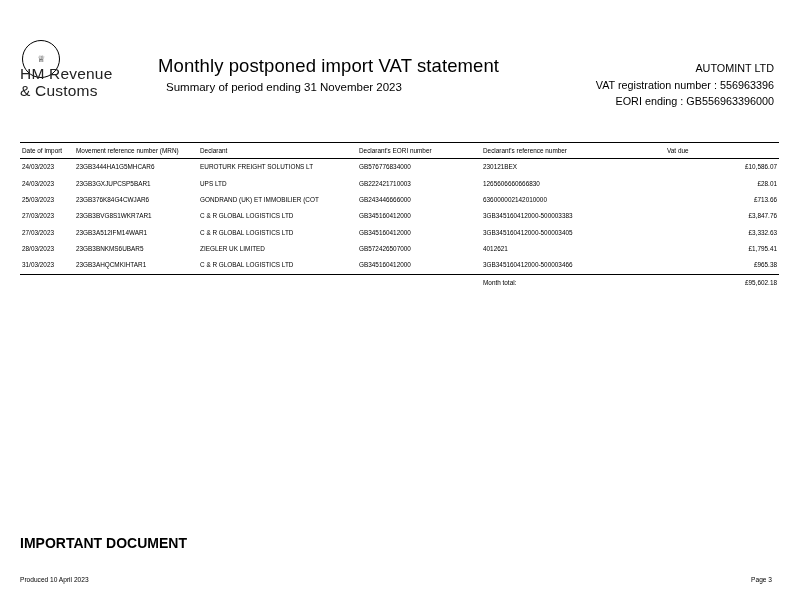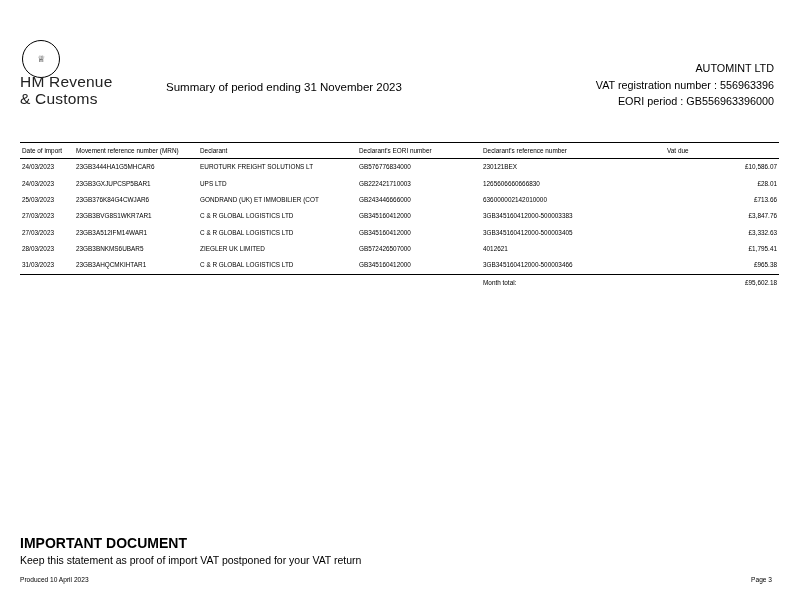--- a/index.html
+++ b/index.html
@@ -50,21 +50,20 @@
     font-family: "DejaVu Sans", sans-serif;
   }
   .hmrc-text {
     position: absolute;
     left: 20px;
     top: 65px;
     font-size: 15.5px;
     line-height: 17px;
     color: #222;
     letter-spacing: 0.2px;
-    margin-top: 8px;
   }
   .hmrc-text div { white-space: nowrap; }
 
   .doc-title {
     position: absolute;
     left: 158px;
     top: 55px;
     font-size: 18.5px;
     letter-spacing: 0.1px;
   }
@@ -172,26 +171,27 @@
     <div class="crest-circle">
       <div class="crest-inner">♕</div>
     </div>
   </div>
 
   <div class="hmrc-text">
     <div>HM Revenue</div>
     <div>&amp; Customs</div>
   </div>
 
+  <div class="doc-title">Monthly postponed import VAT statement</div>
   <div class="doc-subtitle">Summary of period ending 31 November 2023</div>
 
   <div class="company-block">
     <div>AUTOMINT LTD</div>
     <div>VAT registration number : 556963396</div>
-    <div>EORI period : GB556963396000</div>
+    <div>EORI ending : GB556963396000</div>
   </div>
 
   <div class="table-wrap">
     <table class="vat">
       <thead>
         <tr class="topline">
           <th class="c-date">Date of import</th>
           <th class="c-mrn">Movement reference number (MRN)</th>
           <th class="c-dec">Declarant</th>
           <th class="c-eori">Declarant's EORI number</th>
@@ -259,17 +259,16 @@
         <tr class="total-row">
           <td colspan="4"></td>
           <td class="total-label">Month total:</td>
           <td class="total-value">£95,602.18</td>
         </tr>
       </tbody>
     </table>
   </div>
 
   <div class="important-title">IMPORTANT DOCUMENT</div>
-  <div class="important-text">Keep this statement as proof of import VAT postponed for your VAT return</div>
   <div class="produced">Produced 10 April 2023</div>
   <div class="pagenum">Page 3</div>
 
 </div>
 
 </body></html>

